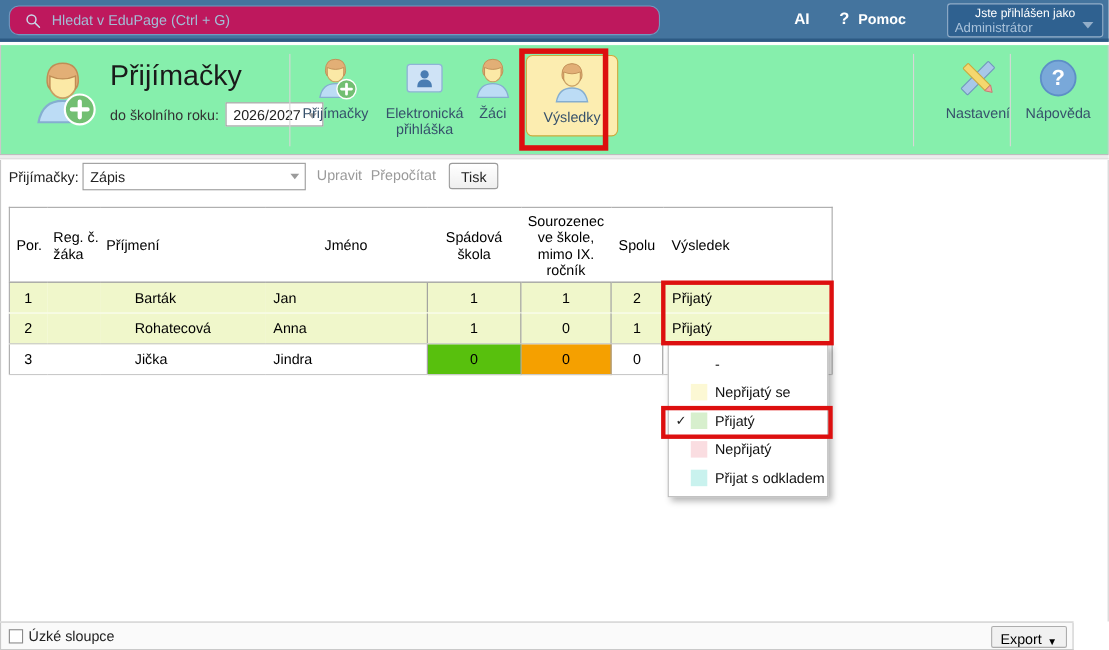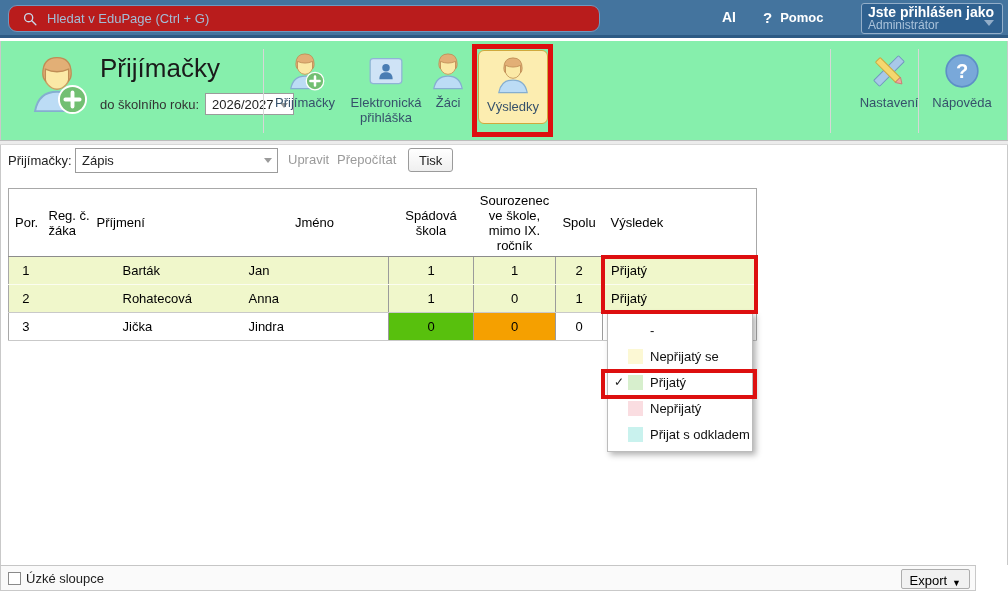--- a/index.html
+++ b/index.html
@@ -3,32 +3,32 @@
 <meta charset="utf-8">
 <style>
   * { margin:0; padding:0; box-sizing:border-box; }
   body { font-family:"Liberation Sans", sans-serif; background:#fff; }
   #app { position:relative; width:1008px; height:591px; background:#fff; overflow:hidden; }
 
   
   .topbar { position:absolute; left:0; top:0; width:1008px; height:38px;
             background:#44749e; border-bottom:3px solid #2d5a84; }
   .searchbox { position:absolute; left:8px; top:5px; width:592px; height:27px;
-               background:#b91c1c; border:1px solid #6f9ac0; border-radius:9px;
+               background:#be185d; border:1px solid #6f9ac0; border-radius:9px;
                display:flex; align-items:center; padding-left:12px; }
   .searchbox .ph { color:#a3bdd6; font-size:13px; margin-left:8px; }
   .tb-ai { position:absolute; left:722px; top:0; height:35px; line-height:35px;
            color:#fff; font-weight:bold; font-size:14px; cursor:pointer; }
   .tb-help { position:absolute; left:763px; top:0; height:35px; line-height:35px;
              color:#fff; font-weight:bold; font-size:13px; cursor:pointer; display:flex; gap:8px;}
   .tb-help .q { font-size:15px; }
   .userbox { position:absolute; left:861px; top:3px; width:142px; height:31px;
              background:#2f6190; border:1px solid #93aec9; border-radius:3px;
              padding:2px 6px; cursor:pointer; }
-  .userbox .l1 { color:#fff; font-size:14px; font-weight:bold; line-height:13px; }
+  .userbox .l1 { color:#fff; font-size:11px; font-weight:normal; line-height:13px;text-align:center; }
   .userbox .l2 { color:#a9c2da; font-size:12px; line-height:13px; }
   .userbox .caret { position:absolute; right:8px; top:16px; width:0; height:0;
                     border-left:5px solid transparent; border-right:5px solid transparent;
                     border-top:6px solid #93aec9; }
 
   
   .header { position:absolute; left:0; top:41px; width:1008px; height:99px; background:#86efac;
             box-shadow: inset 1px 0 #c9c9c9, inset -1px 0 #c9c9c9; }
   .bigicon { position:absolute; left:26px; top:12px; width:62px; height:62px; }
   .pagetitle { position:absolute; left:100px; top:12px; font-size:26px; color:#1a1a1a; }
@@ -186,21 +186,21 @@
           <use href="#sym-eapp"></use>
         </svg>
       <div class="lbl">Elektronická přihláška</div>
     </div>
     <div class="toolbtn" style="left:416px; width:64px;">
       <svg class="ic" viewBox="0 0 48 48">
           <use href="#sym-avatar"></use>
         </svg>
       <div class="lbl">Žáci</div>
     </div>
-    <div class="toolbtn active" style="left: 478px; width: 70px; background-color: rgb(252, 237, 176);">
+    <div class="toolbtn active" style="left: 478px; width: 84px; background-color: rgb(252, 237, 176);">
       <svg class="ic" viewBox="0 0 48 48">
           <use href="#sym-avatar"></use>
         </svg>
       <div class="lbl">Výsledky</div>
     </div>
 
     <div class="vdiv" style="left:830px;"></div>
     <div class="toolbtn" style="left:838px;margin-left:15px;">
       <svg class="ic" viewBox="0 0 48 48">
           <use href="#sym-tools"></use>

